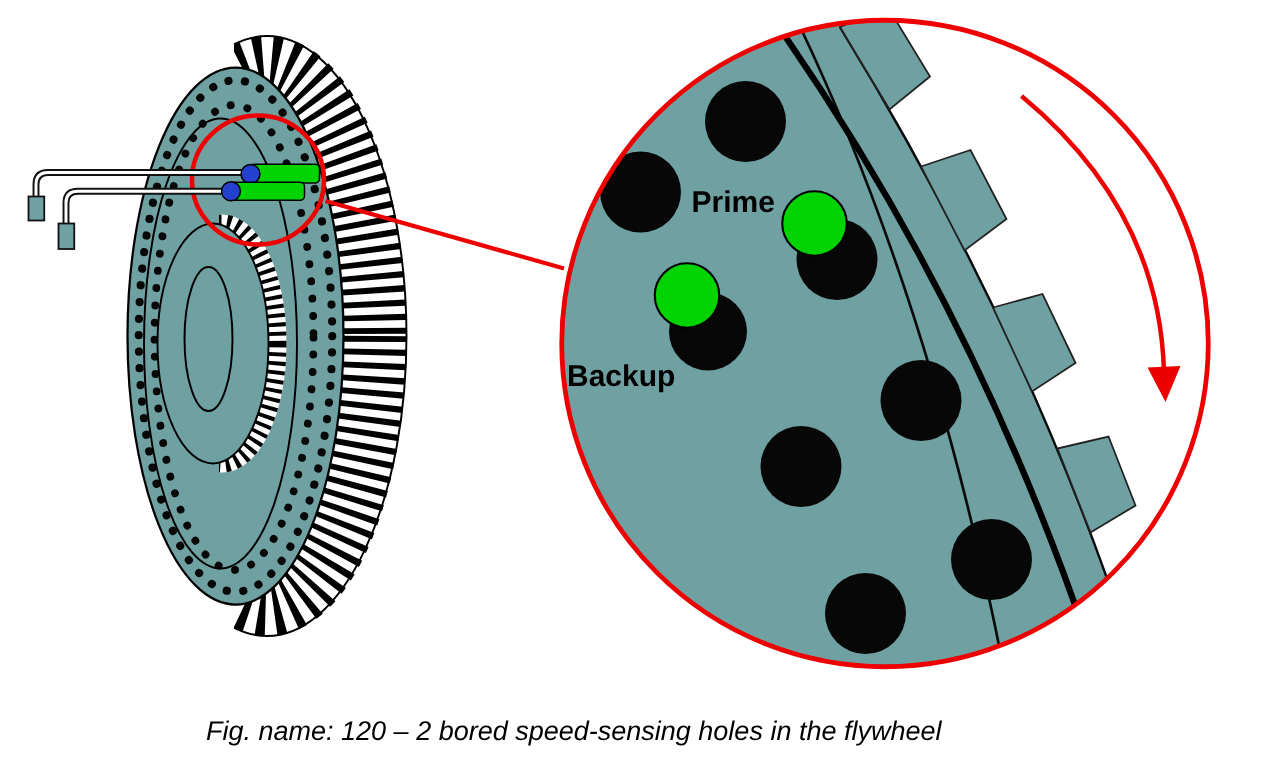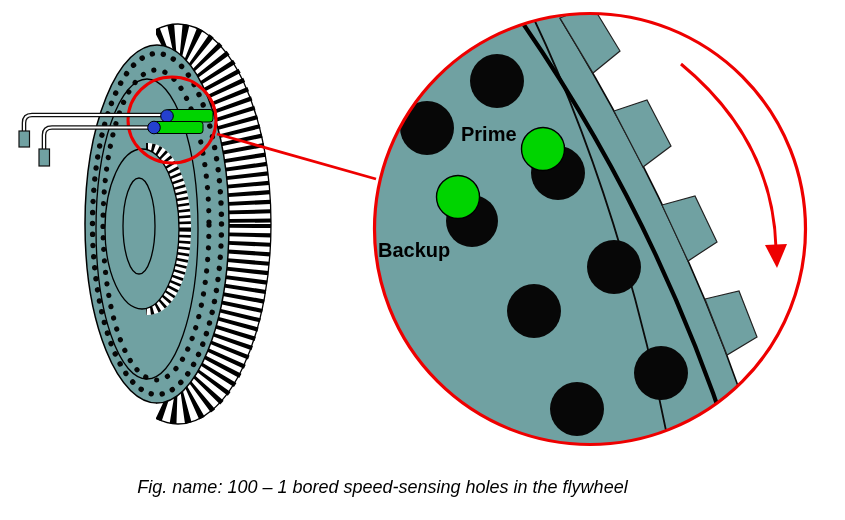--- a/index.html
+++ b/index.html
@@ -109,14 +109,14 @@
     </g>
 
     <circle cx="590" cy="229" r="215.5" fill="none" stroke="#EE0000" stroke-width="3.2"></circle>
 
     <g>
       <path d="M681,64 Q773,140 776,248" fill="none" stroke="#EE0000" stroke-width="3"></path>
       <polygon points="777,268 765,245 787,244" fill="#EE0000"></polygon>
     </g>
   </svg>
 
-  <div class="caption">Fig. name: 100 – 1 bored speed-sensing holes in the flywheel</div>
+  <div class="caption">Fig. name: 120 – 2 bored speed-sensing holes in the flywheel</div>
 </div>
 
 </body></html>

